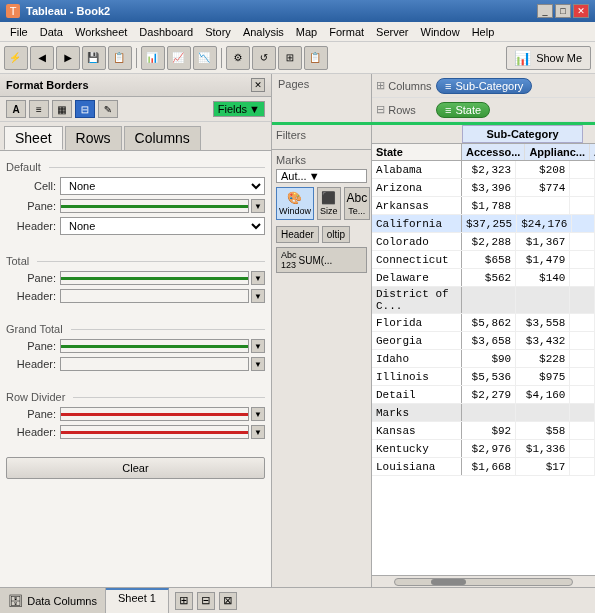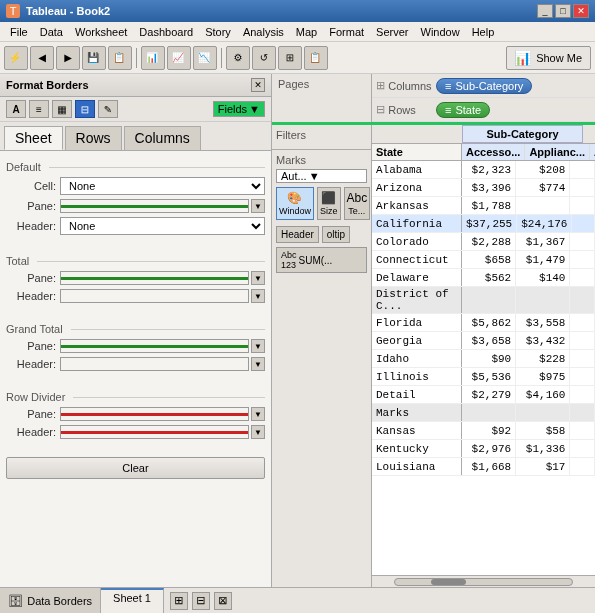--- a/index.html
+++ b/index.html
@@ -702,21 +702,21 @@
         </div>
       </div>
 
     </div>
   </div>
 </div>
 
 <div class="status-bar">
   <div class="status-datasource">
     <span style="font-size:12px;">🗄</span>
-    <span>Data Borders</span>
+    <span>Data Columns</span>
   </div>
   <div class="status-sheet">
     <span>Sheet 1</span>
   </div>
   <div class="status-add-btns">
     <div class="status-add-btn">⊞</div>
     <div class="status-add-btn">⊟</div>
     <div class="status-add-btn">⊠</div>
   </div>
 </div>

